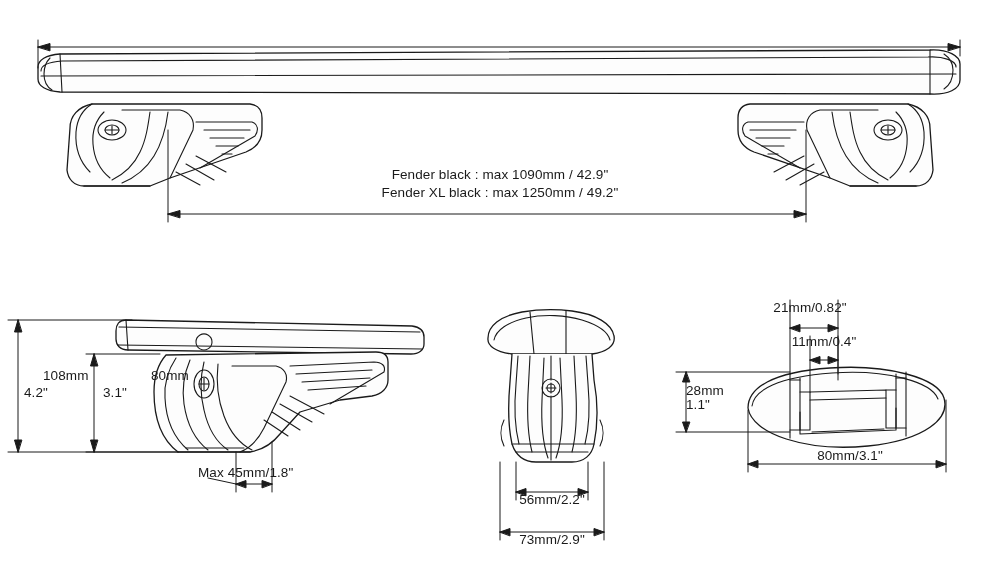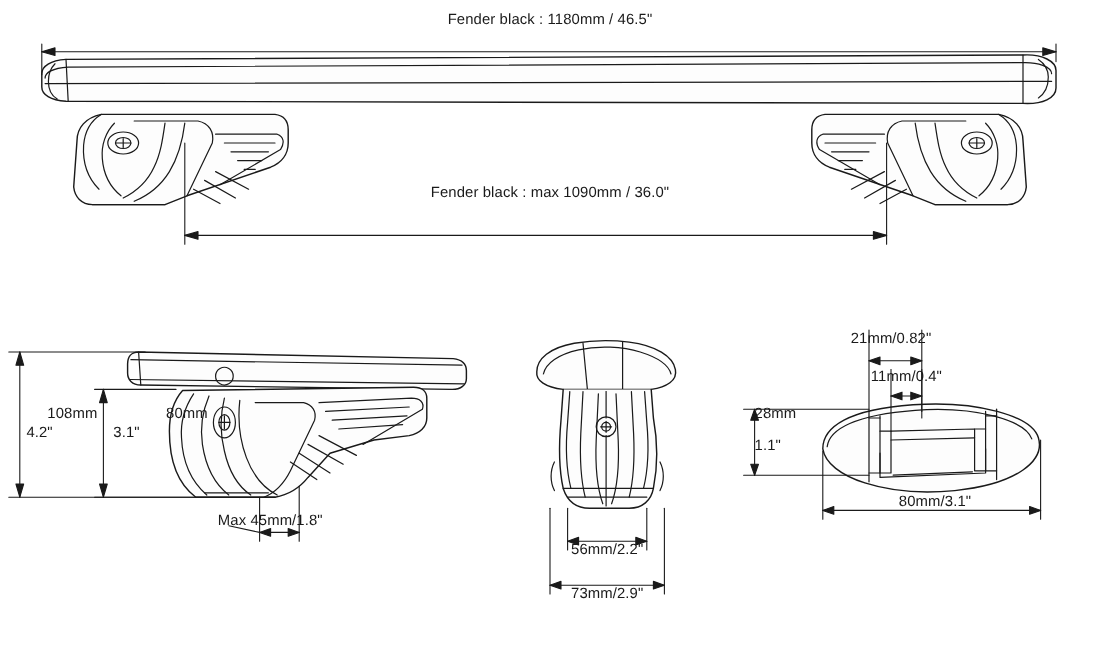--- a/index.html
+++ b/index.html
@@ -235,36 +235,36 @@
         <path d="M748,410 L748,472"></path>
         <path d="M946,400 L946,472"></path>
         <path d="M748,464 L946,464"></path>
         <path d="M748,464 L758,460.5 L758,467.5 Z" fill="#1a1a1a"></path>
         <path d="M946,464 L936,460.5 L936,467.5 Z" fill="#1a1a1a"></path>
       </g>
 
     </g>
   </svg>
 
-  <div class="dimlabel center" style="left:380px;top:10px;width:240px;">Fender black : 1180mm / 46.5"</div>
-
-  <div class="dimlabel center" style="left:350px;top:167px;width:300px;">Fender black : max 1090mm / 36.0"</div>
+
+  <div class="dimlabel center" style="left:350px;top:167px;width:300px;">Fender black : max 1090mm / 42.9"</div>
+  <div class="dimlabel center" style="left:340px;top:185px;width:320px;">Fender XL black : max 1250mm / 49.2"</div>
 
   <div class="dimlabel" style="left:24px;top:368px;margin-left:19px;">108mm</div>
   <div class="dimlabel" style="left:24px;top:385px;">4.2"</div>
 
   <div class="dimlabel" style="left:103px;top:368px;margin-left:48px;">80mm</div>
   <div class="dimlabel" style="left:103px;top:385px;">3.1"</div>
 
   <div class="dimlabel" style="left:198px;top:465px;">Max 45mm/1.8"</div>
 
   <div class="dimlabel center" style="left:492px;top:492px;width:120px;">56mm/2.2"</div>
   <div class="dimlabel center" style="left:492px;top:532px;width:120px;">73mm/2.9"</div>
 
   <div class="dimlabel center" style="left:744px;top:300px;width:132px;">21mm/0.82"</div>
   <div class="dimlabel center" style="left:764px;top:334px;width:120px;">11mm/0.4"</div>
 
-  <div class="dimlabel" style="left:686px;top:368px;">28mm</div>
+  <div class="dimlabel" style="left:686px;top:383px;">28mm</div>
   <div class="dimlabel" style="left:686px;top:397px;">1.1"</div>
 
   <div class="dimlabel center" style="left:790px;top:448px;width:120px;">80mm/3.1"</div>
 
 </div>
 
 </body></html>

